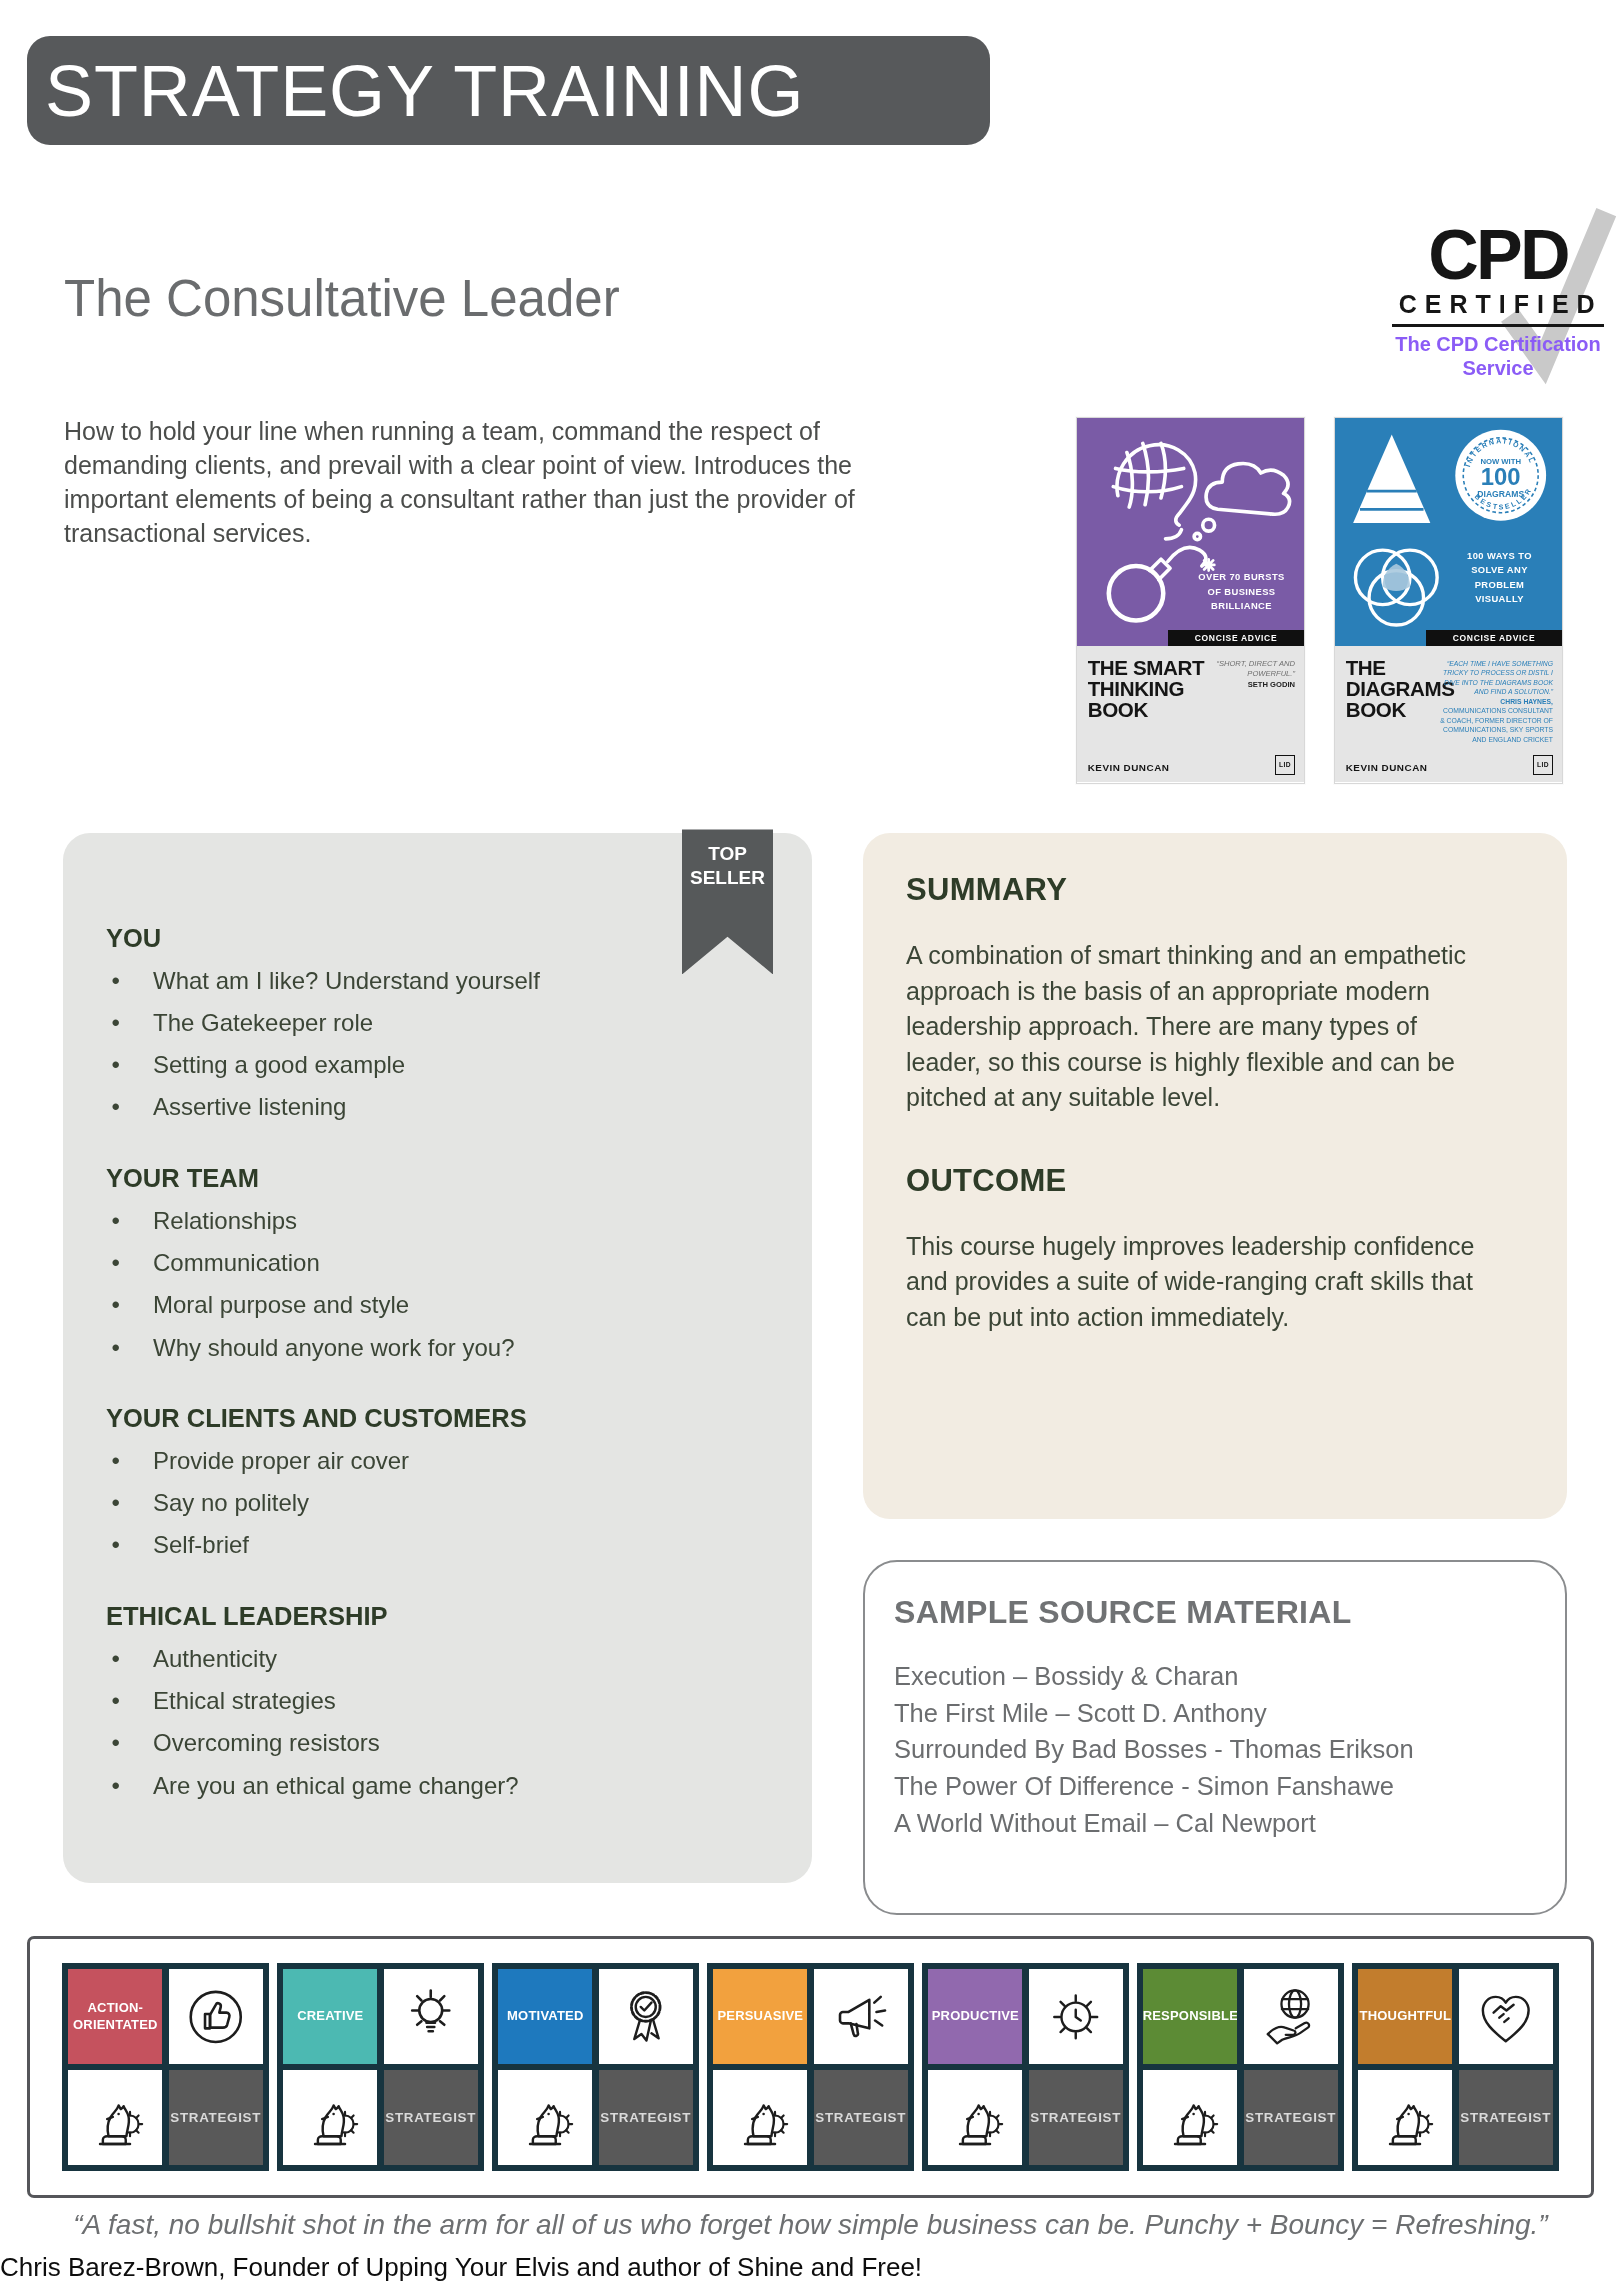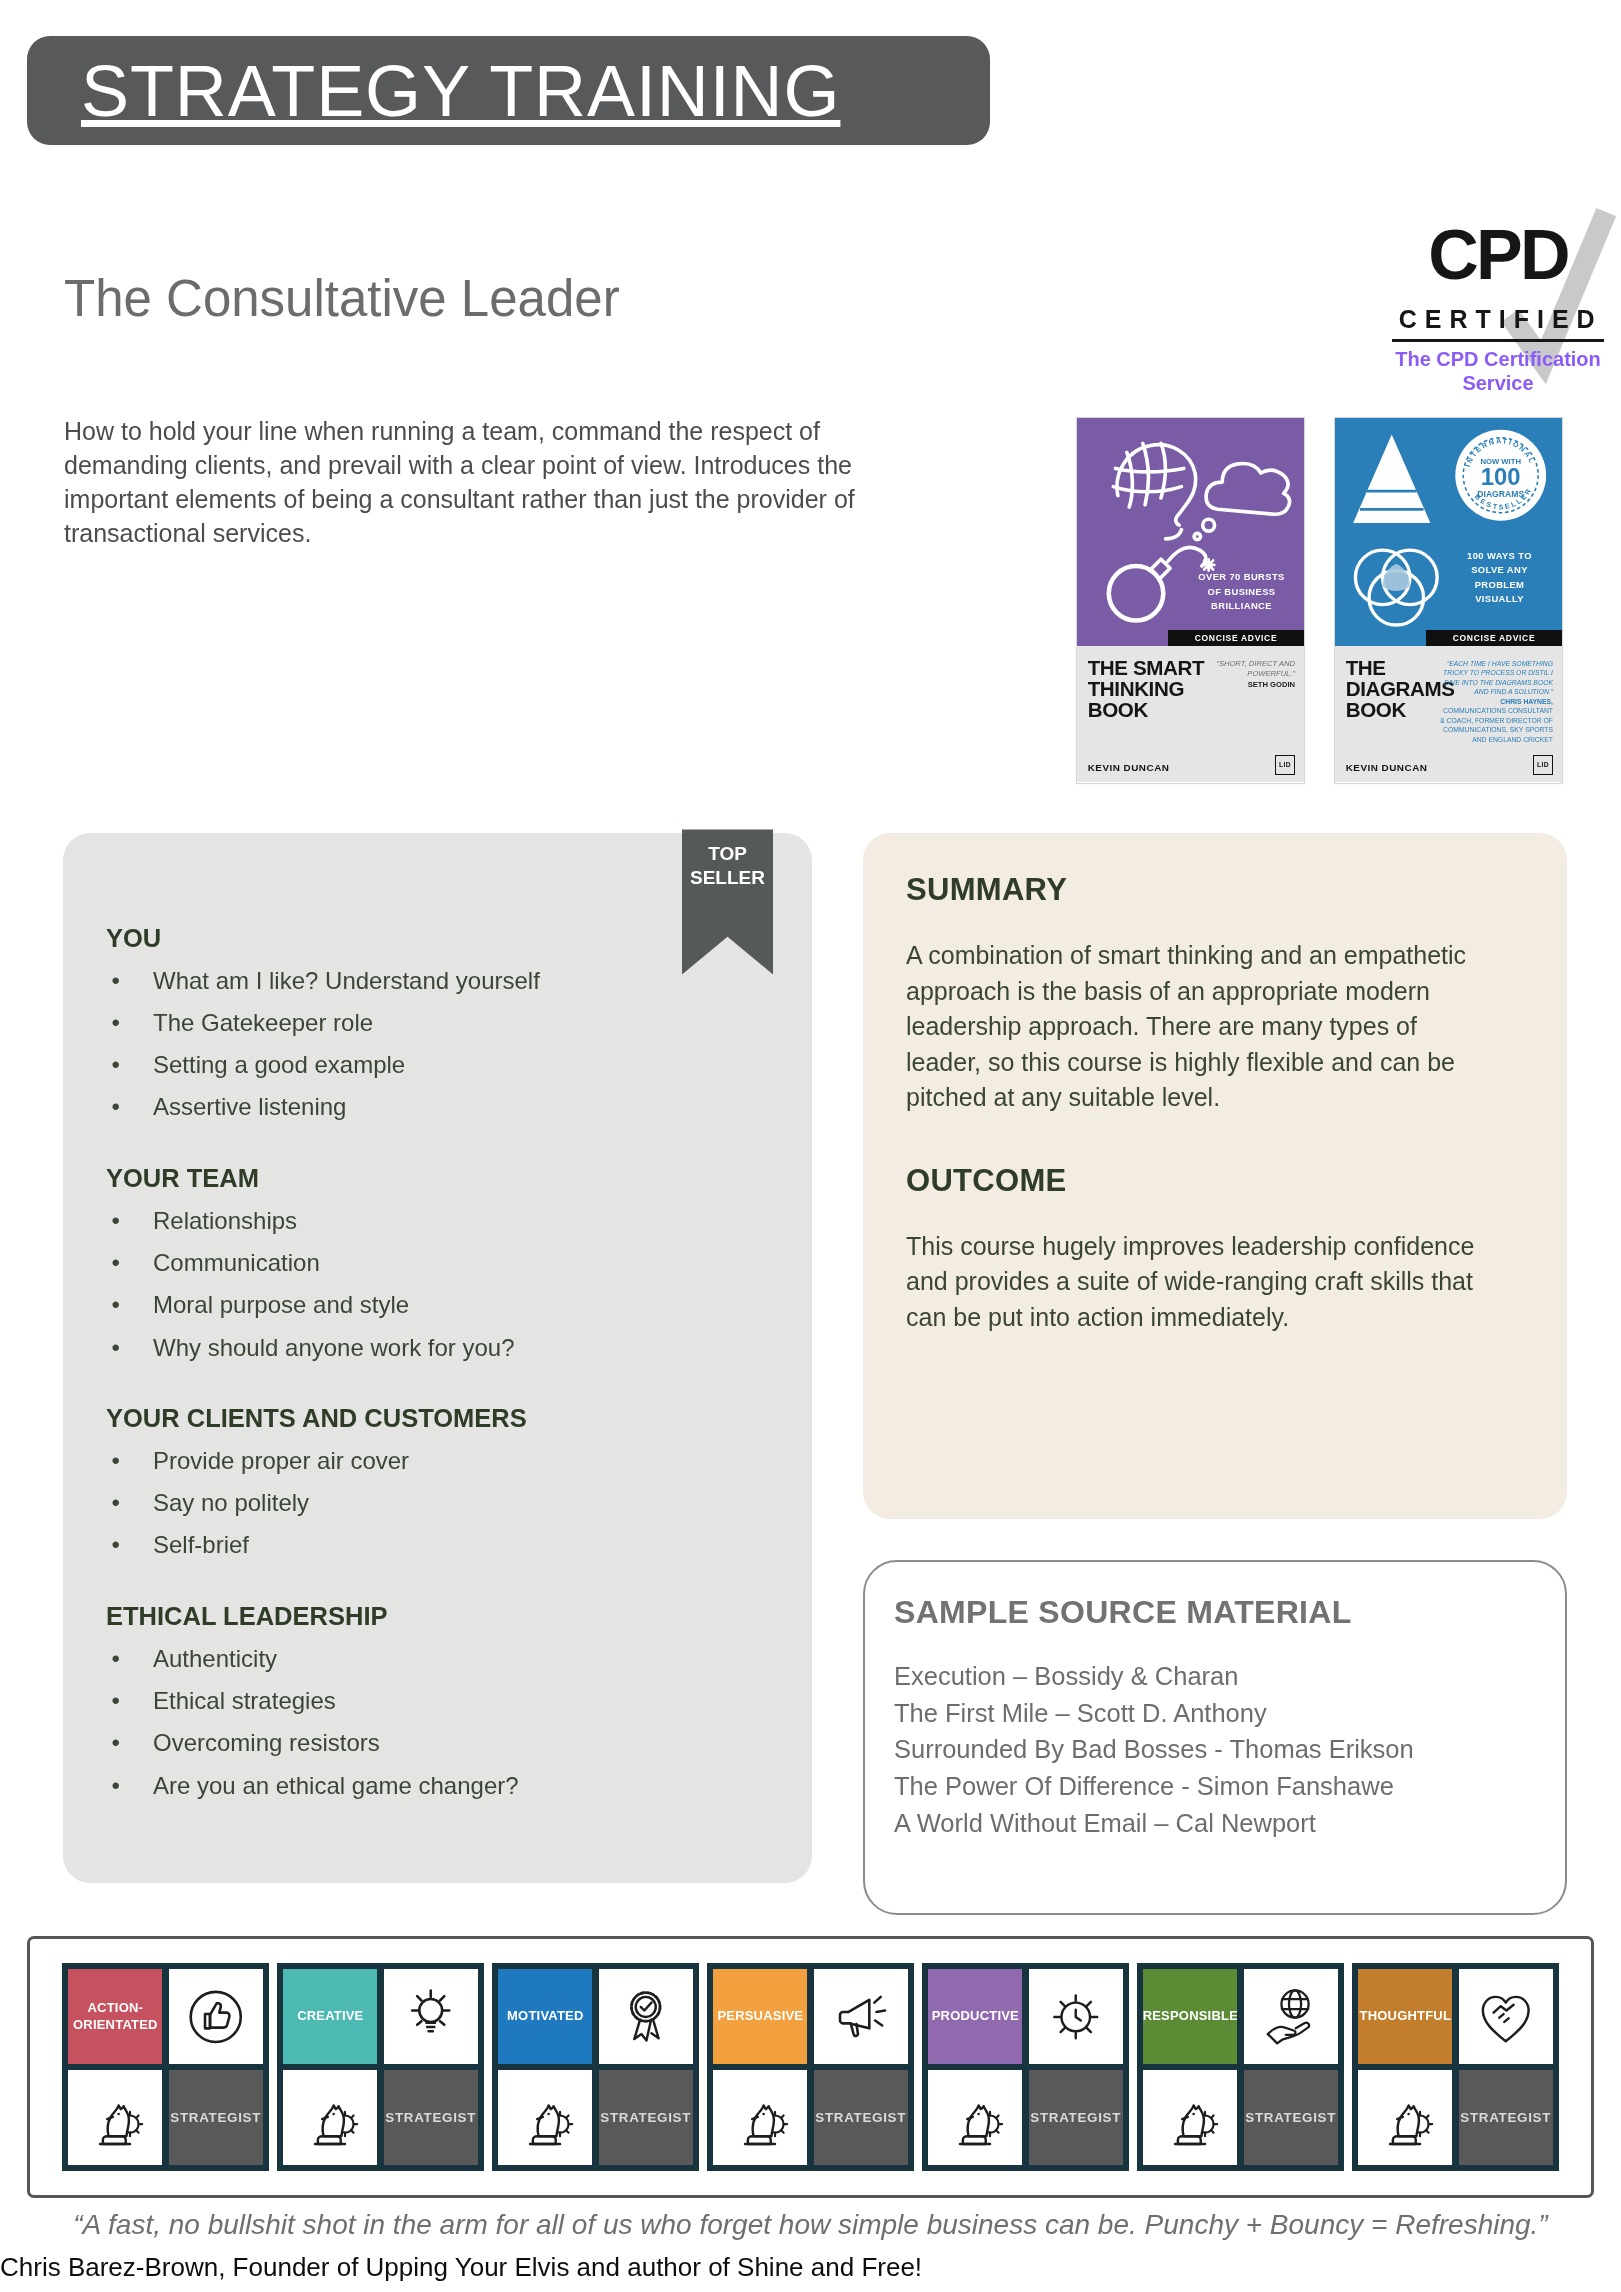--- a/index.html
+++ b/index.html
@@ -3,35 +3,35 @@
 <meta charset="utf-8">
 <style>
   html,body{margin:0;padding:0;background:#ffffff;}
   .page{position:relative;width:1621px;height:2293px;background:#fff;
         font-family:"Liberation Sans",sans-serif;overflow:hidden;color:#222;}
 
   
   .header-bar{position:absolute;left:27px;top:36px;width:963px;height:109px;
               background:#57595b;border-radius:23px;display:flex;align-items:center;}
   .header-bar .h-title{color:#fff;font-size:72px;font-weight:400;letter-spacing:0.9px;
-              padding-left:54px;white-space:nowrap;text-decoration:underline;}
+              padding-left:18px;white-space:nowrap;}
 
   .course-title{position:absolute;left:64px;top:269px;font-size:51px;color:#6a6c6e;}
 
   .intro{position:absolute;left:64px;top:414px;width:833px;font-size:25px;
          line-height:1.36;color:#4b4d4b;}
 
   
   .cpd{position:absolute;left:1377px;top:224px;width:242px;height:188px;text-align:center;}
   .cpd .check{position:absolute;left:106px;top:-25px;width:134px;height:206px;z-index:0;}
   .cpd .cpd-word{position:relative;z-index:1;font-size:70px;font-weight:700;
                  letter-spacing:-2.7px;color:#161616;line-height:0.9;}
   .cpd .certified{position:relative;z-index:1;display:inline-block;font-size:25px;font-weight:700;
                   letter-spacing:8px;color:#161616;border-bottom:3.6px solid #161616;
-                  padding:0 1.8px 4.5px 7.2px;margin-top:18px;}
+                  padding:0 1.8px 4.5px 7.2px;margin-top:3px;}
   .cpd .svc{position:relative;z-index:1;font-size:20px;color:#8b5cf6;line-height:1.2;margin-top:5.4px;font-weight:bold;}
 
   
   .book{position:absolute;top:417px;width:227px;height:365px;background:#fff;
         border:0.9px solid #d8d8d8;box-shadow:0 0 0 0.9px rgba(0,0,0,0.02);}
   .book1{left:1076px;} .book2{left:1334px;}
   .cover-top{position:relative;width:100%;height:228px;}
   .cover-art{position:absolute;left:0;top:0;width:100%;height:100%;}
   .cover-tagline{position:absolute;right:12.5px;bottom:32px;width:100px;color:#fff;
                  font-size:9.4px;font-weight:700;line-height:1.55;text-align:center;letter-spacing:0.4px;}

